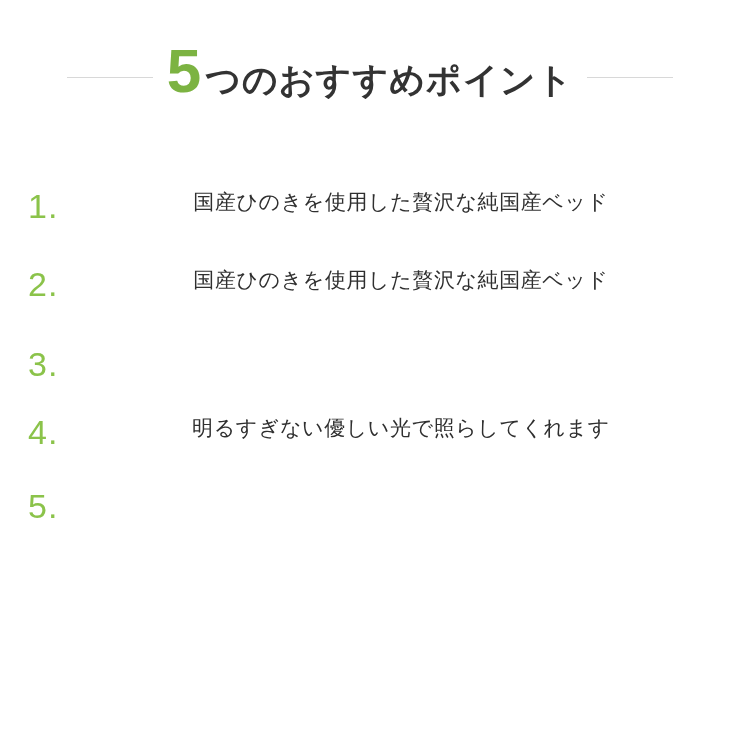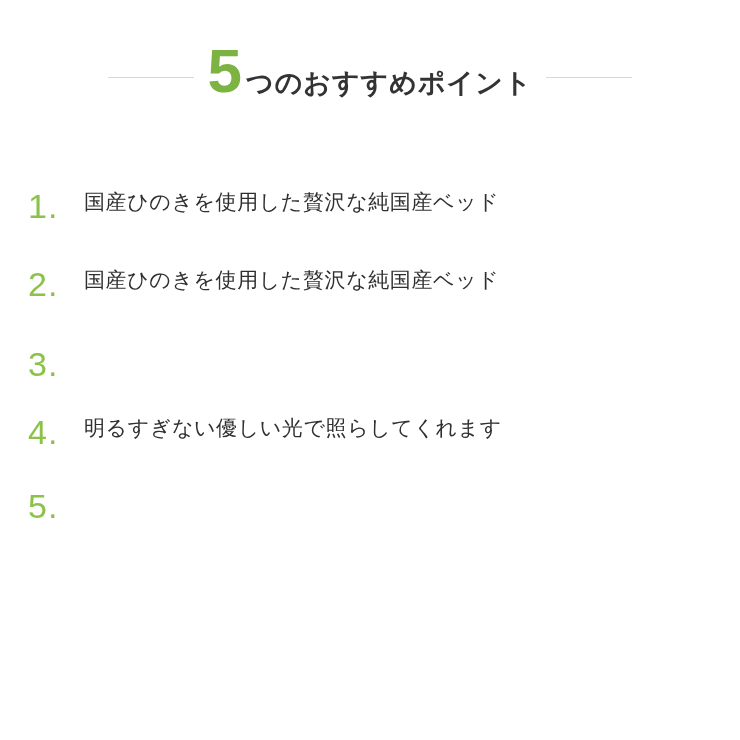--- a/index.html
+++ b/index.html
@@ -46,21 +46,21 @@
     white-space: nowrap;
   }
   .headline-num {
     font-size: 62px;
     font-weight: 700;
     color: #7cb342;
     line-height: 1;
     letter-spacing: 0px;
   }
   .headline-text {
-    font-size: 27px;
+    font-size: 35px;
     font-weight: 700;
     color: #333333;
     line-height: 1;
     letter-spacing: 1px;
     margin-left: 4px;
   }
 
   
   .list {
     position: absolute;
@@ -87,21 +87,21 @@
     padding-top: 4px;
   }
   .item-body {
     flex: 1 1 auto;
     font-size: 21px;
     color: #2f2f2f;
     line-height: 1.42;
     letter-spacing: 0.6px;
     padding-top: 2px;
   }
-  .item-line { display: block; }
+  .item-line { display: block; text-align: center; }
 
   
   .item.row-1 { margin-bottom: 40px; }
   .item.row-2 { margin-bottom: 42px; }
   .item.row-3 { margin-bottom: 30px; }
   .item.row-4 { margin-bottom: 36px; }
 </style>
 </head>
 <body>
 

